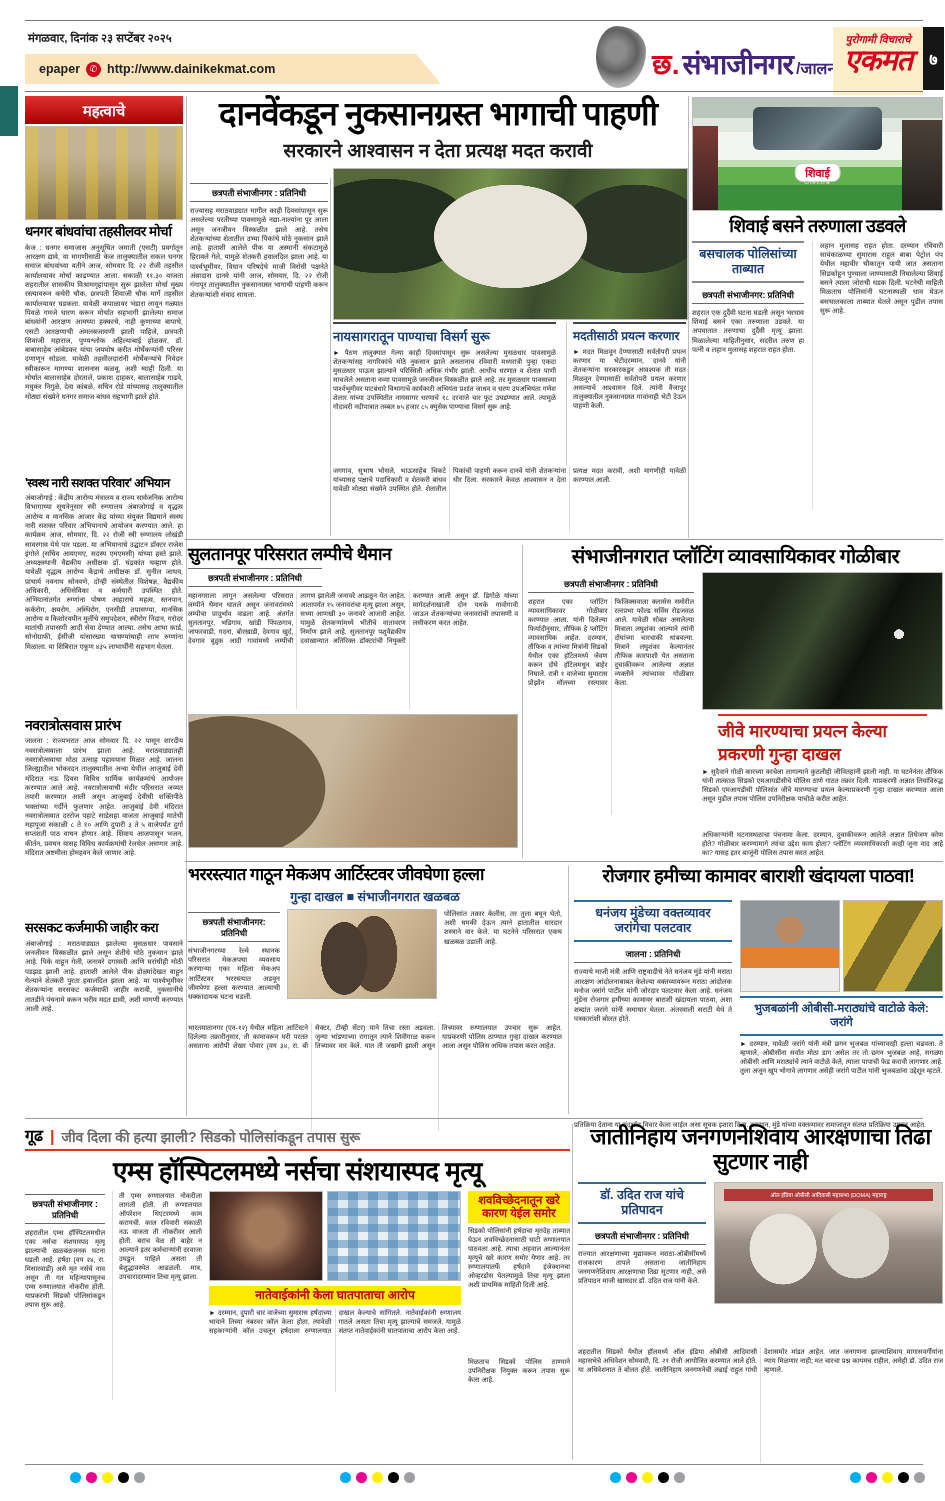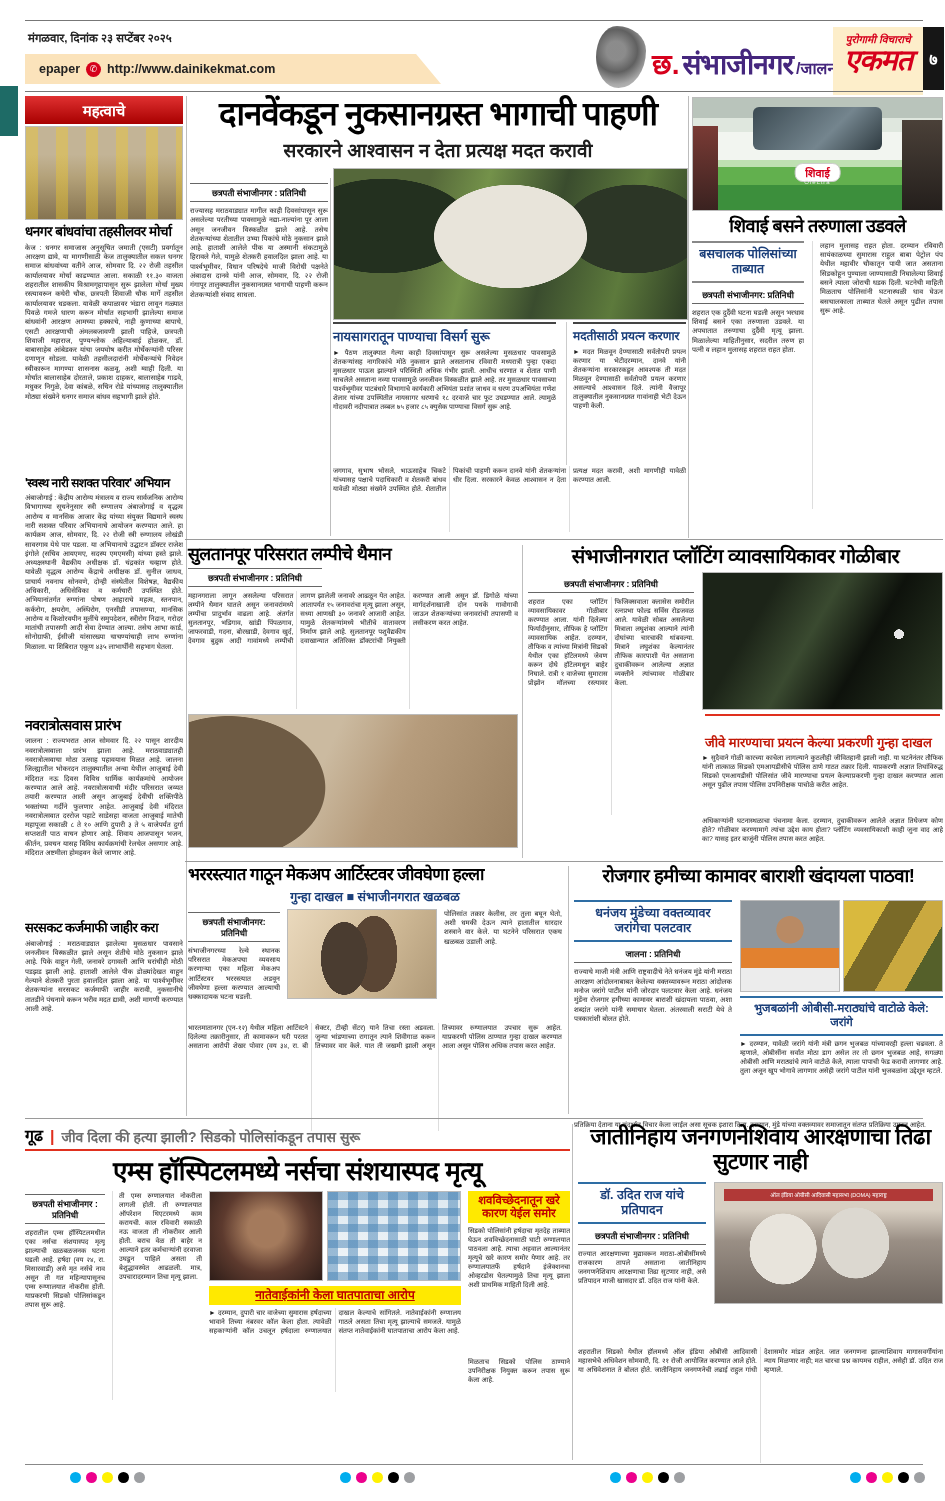--- a/index.html
+++ b/index.html
@@ -34,21 +34,21 @@
           border-top:1px solid #666;border-bottom:1px solid #666;padding:3px 2px;margin:3px 0 4px;}
   .body{font-size:7px;line-height:1.33;text-align:justify;color:#1c1c1c;overflow:hidden;}
   .cols2{column-count:2;column-gap:7px;column-rule:1px solid #ddd;}
   .cols3{column-count:3;column-gap:7px;column-rule:1px solid #ddd;}
   .photo{position:relative;overflow:hidden;border:1px solid #bbb;}
   .redbar{background:linear-gradient(180deg,#e03131,#a80000);color:#fff;text-align:center;
           font-size:15px;font-weight:bold;padding:4px 0;}
   .subrule{border-top:2px solid #2e6da4;border-bottom:2px solid #2e6da4;padding:4px 2px;text-align:center;
            font-weight:bold;font-size:12.5px;color:#1b3f7a;line-height:1.2;}
   .boxtitle{font-size:13px;font-weight:bold;color:#1b3f7a;border-top:2px solid #444;padding-top:3px;margin-bottom:3px;}
-  .crimetitle{font-size:13px;font-weight:bold;color:#c21807;border-top:2px solid #e0301e;padding-top:17px;margin:4px 3px 2px;}
+  .crimetitle{font-size:17px;font-weight:bold;color:#c21807;border-top:2px solid #e0301e;padding-top:3px;margin:4px 16px 2px;}
   .yellowbar{background:#ffe900;color:#c00000;font-weight:bold;text-align:center;padding:3px 4px;line-height:1.15;}
   .kicker{display:flex;align-items:flex-end;gap:7px;border-bottom:2px solid #e0301e;padding-bottom:3px;}
   .kicker .kl{font-size:16px;font-weight:bold;color:#000;}
   .kicker .kt{font-size:14px;font-weight:bold;color:#6e6e6e;}
   .dots{position:absolute;display:flex;gap:5px;}
   .dot{width:11px;height:11px;border-radius:50%;}
   .dc{background:#00adee}.dm{background:#ec008c}.dy{background:#fff100}.dk{background:#000}.dg{background:#9d9fa2}
   .buslogo{position:absolute;left:50%;top:58%;transform:translateX(-50%);background:#fff;border-radius:8px;
            color:#d6001c;font-weight:bold;font-size:11px;padding:1px 10px;border:1px solid #ccc;}
   .busbrand{position:absolute;left:50%;top:72%;transform:translateX(-50%);color:#f2f2f2;font-size:6px;letter-spacing:1px;}
@@ -217,21 +217,21 @@
         <div class="body" style="height:172px;font-size:6.8px;">शहरातील एम्स हॉस्पिटलमधील एका नर्सचा संशयास्पद मृत्यू झाल्याची खळबळजनक घटना घडली आहे. हर्षदा (वय २४, रा. मिसारवाडी) असे मृत नर्सचे नाव असून ती गत महिन्यापासूनच एम्स रुग्णालयात नोकरीस होती. याप्रकरणी सिडको पोलिसांकडून तपास सुरू आहे.</div>
       </div>
       <div style="width:90px;border-left:1px solid #ddd;padding-left:6px;box-sizing:border-box;">
         <div class="body" style="height:200px;font-size:6.8px;">ती एम्स रुग्णालयात नोकरीला लागली होती. ती रुग्णालयात ऑपरेशन थिएटरमध्ये काम करायची. काल रविवारी सकाळी नऊ वाजता ती नोकरीवर आली होती. बराच वेळ ती बाहेर न आल्याने इतर कर्मचाऱ्यांनी दरवाजा उघडून पाहिले असता ती बेशुद्धावस्थेत आढळली. मात्र, उपचारादरम्यान तिचा मृत्यू झाला.</div>
       </div>
       <div style="width:252px;">
         <div style="display:flex;gap:4px;">
           <div class="photo" style="width:112px;height:88px;background:radial-gradient(circle at 50% 42%,#a47a5c 24%,#5d3a2e 58%,#2e1d18 100%);"></div>
           <div class="photo" style="flex:1;height:88px;background:repeating-linear-gradient(0deg,rgba(70,130,180,.5) 0 8px,rgba(0,0,0,0) 8px 16px),repeating-linear-gradient(90deg,rgba(70,130,180,.5) 0 10px,rgba(0,0,0,0) 10px 20px),linear-gradient(#dce8f0,#f4f7f9);"></div>
         </div>
-        <div class="yellowbar" style="font-size:12px;margin-top:5px;text-decoration:underline;">नातेवाईकांनी केला घातपाताचा आरोप</div>
+        <div class="yellowbar" style="font-size:12px;margin-top:5px;">नातेवाईकांनी केला घातपाताचा आरोप</div>
         <div class="body cols2" style="height:84px;font-size:6.8px;margin-top:3px;">► दरम्यान, दुपारी चार वाजेच्या सुमारास हर्षदाच्या भावाने तिच्या नंबरवर कॉल केला होता. त्यावेळी सहकाऱ्यांनी कॉल उचलून हर्षदाला रुग्णालयात दाखल केल्याचे सांगितले. नातेवाईकांनी रुग्णालय गाठले असता तिचा मृत्यू झाल्याचे समजले. यामुळे संतप्त नातेवाईकांनी घातपाताचा आरोप केला आहे.</div>
       </div>
       <div style="flex:1;">
         <div class="yellowbar" style="font-size:11.5px;">शवविच्छेदनातून खरे कारण येईल समोर</div>
         <div class="body" style="height:128px;font-size:6.8px;margin-top:3px;">सिडको पोलिसांनी हर्षदाचा मृतदेह ताब्यात घेऊन शवविच्छेदनासाठी घाटी रुग्णालयात पाठवला आहे. त्याचा अहवाल आल्यानंतर मृत्यूचे खरे कारण समोर येणार आहे. तर रुग्णालयातर्फे हर्षदाने इंजेक्शनचा ओव्हरडोस घेतल्यामुळे तिचा मृत्यू झाला अशी प्राथमिक माहिती दिली आहे.</div>
         <div class="body" style="height:38px;font-size:6.8px;margin-top:3px;">मिळताच सिडको पोलिस ठाण्याने उपनिरीक्षक नियुक्त करून तपास सुरू केला आहे.</div>
       </div>
     </div>
   </div>
   <div class="vline" style="left:572px;top:1124px;height:336px;"></div>

